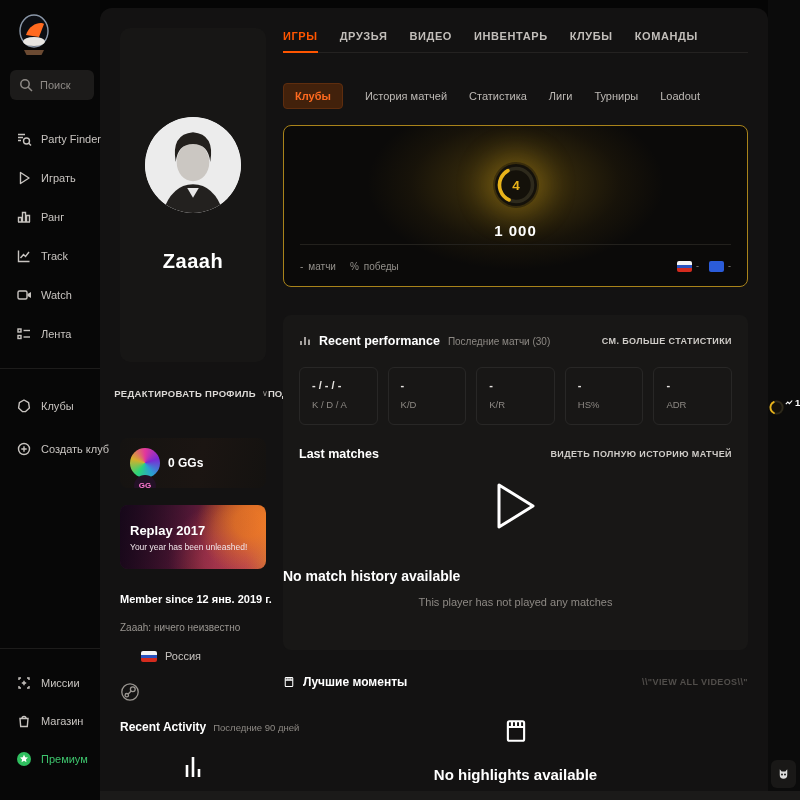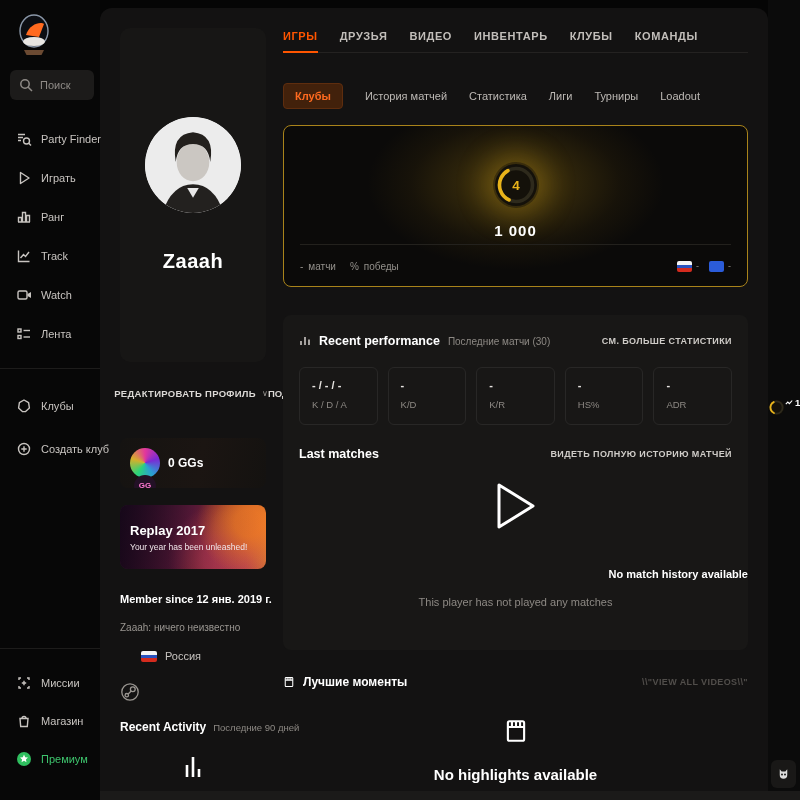--- a/index.html
+++ b/index.html
@@ -97,21 +97,21 @@
   .perf-header .ps { color:#8d8984; font-size:10px; white-space:nowrap; }
   .perf-link { margin-left:auto; color:#cfccc8; font-size:9px; font-weight:bold; letter-spacing:.4px; cursor:pointer; white-space:nowrap; }
   .stats-row { position:absolute; left:16px; right:16px; top:52px; display:flex; gap:10px; }
   .stat-box { flex:1; height:58px; border:1px solid #282726; border-radius:6px; padding:11px 12px; }
   .stat-box .sv { color:#e8e5e2; font-size:11px; font-weight:bold; }
   .stat-box .sl { color:#8d8984; font-size:9.5px; margin-top:8px; }
   .lm-row { position:absolute; left:16px; right:16px; top:132px; display:flex; align-items:center; justify-content:space-between; }
   .lm-row .lt { color:#fff; font-size:12.5px; font-weight:bold; }
   .lm-row .ll { color:#cfccc8; font-size:9px; font-weight:bold; letter-spacing:.4px; cursor:pointer; }
   .play-empty { position:absolute; left:calc(50% - 21px); top:166px; color:#fff; }
-  .empty-title { position:absolute; left:0; width:100%; top:253px; text-align:right; color:#fff; font-size:11px; font-weight:bold; }
+  .empty-title { position:absolute; left:0; width:100%; top:253px; text-align:left; color:#fff; font-size:14px; font-weight:bold; }
   .empty-sub { position:absolute; left:0; width:100%; top:281px; text-align:center; color:#8d8984; font-size:11px; }
 
   .hl-header { position:absolute; left:0; right:0; top:667px; display:flex; align-items:center; justify-content:space-between; }
   .hl-left { display:flex; align-items:center; gap:8px; color:#fff; }
   .hl-left .ht { font-size:12px; font-weight:bold; }
   .hl-link { color:#514e4b; font-size:9px; font-weight:bold; letter-spacing:.4px; cursor:pointer; }
   .hl-icon { position:absolute; left:calc(50% - 13px); top:708px; color:#fff; }
   .hl-empty { position:absolute; left:0; width:100%; top:758px; text-align:center; color:#fff; font-size:15px; font-weight:bold; }
 
   

